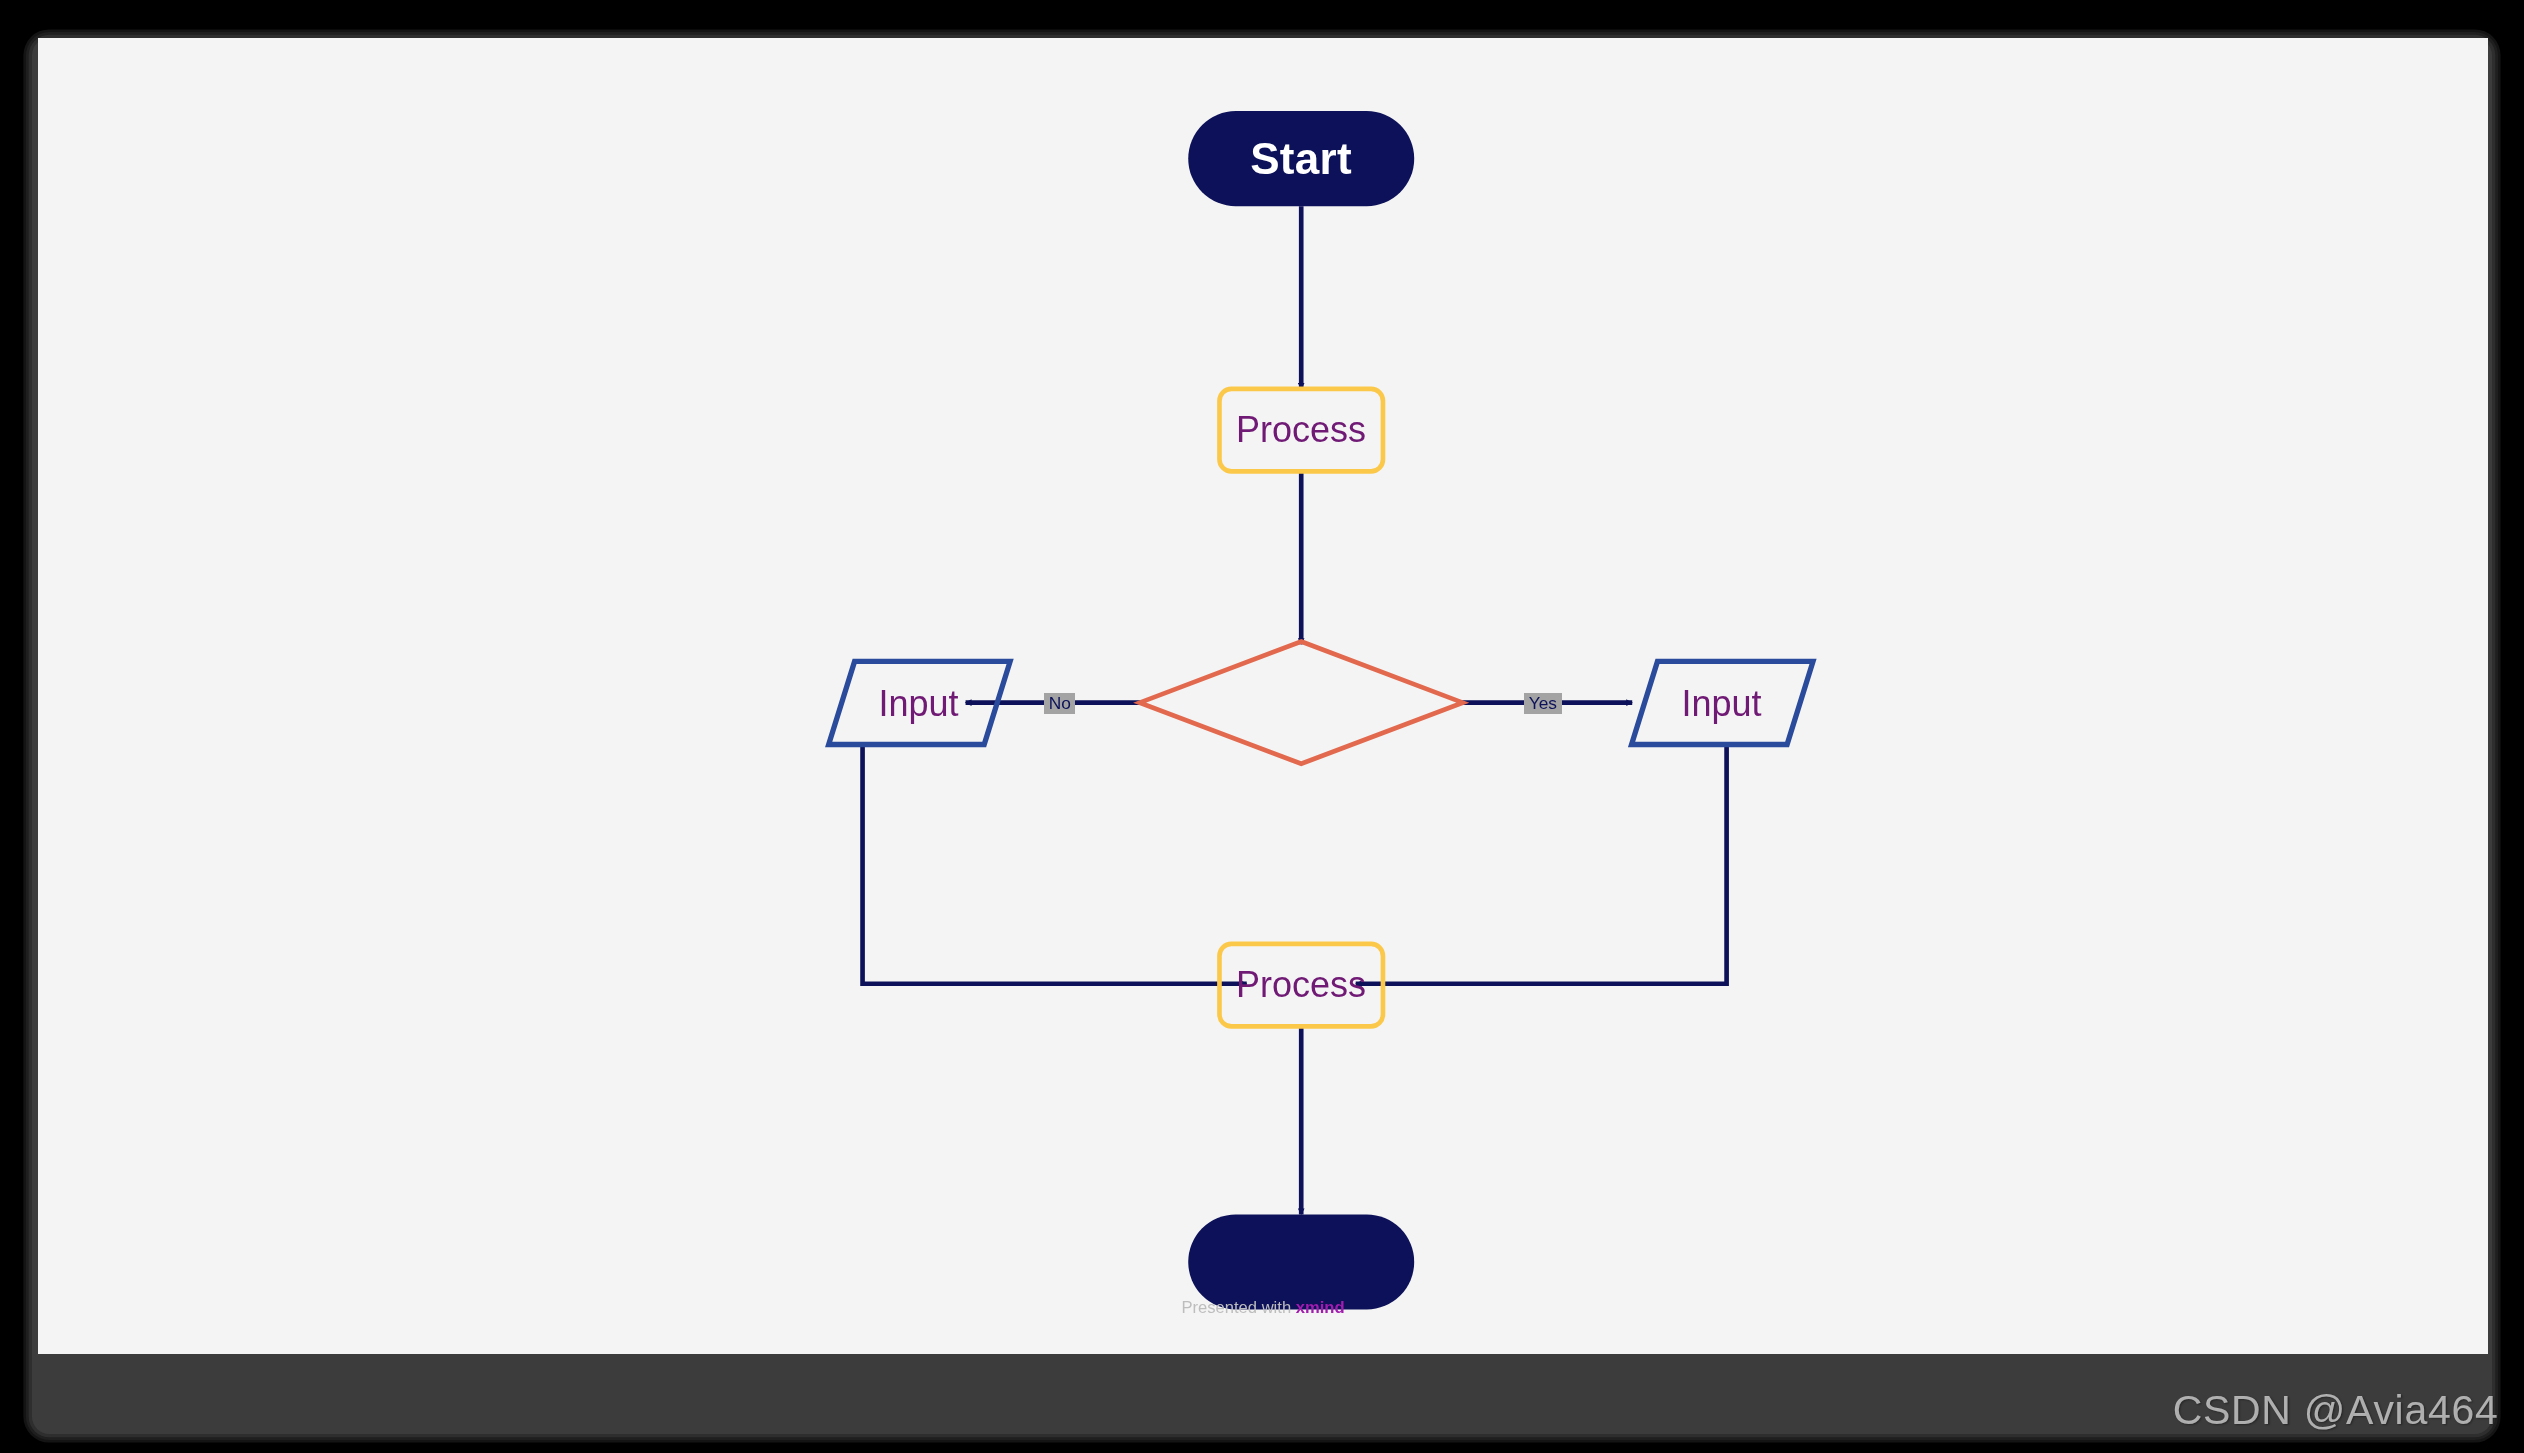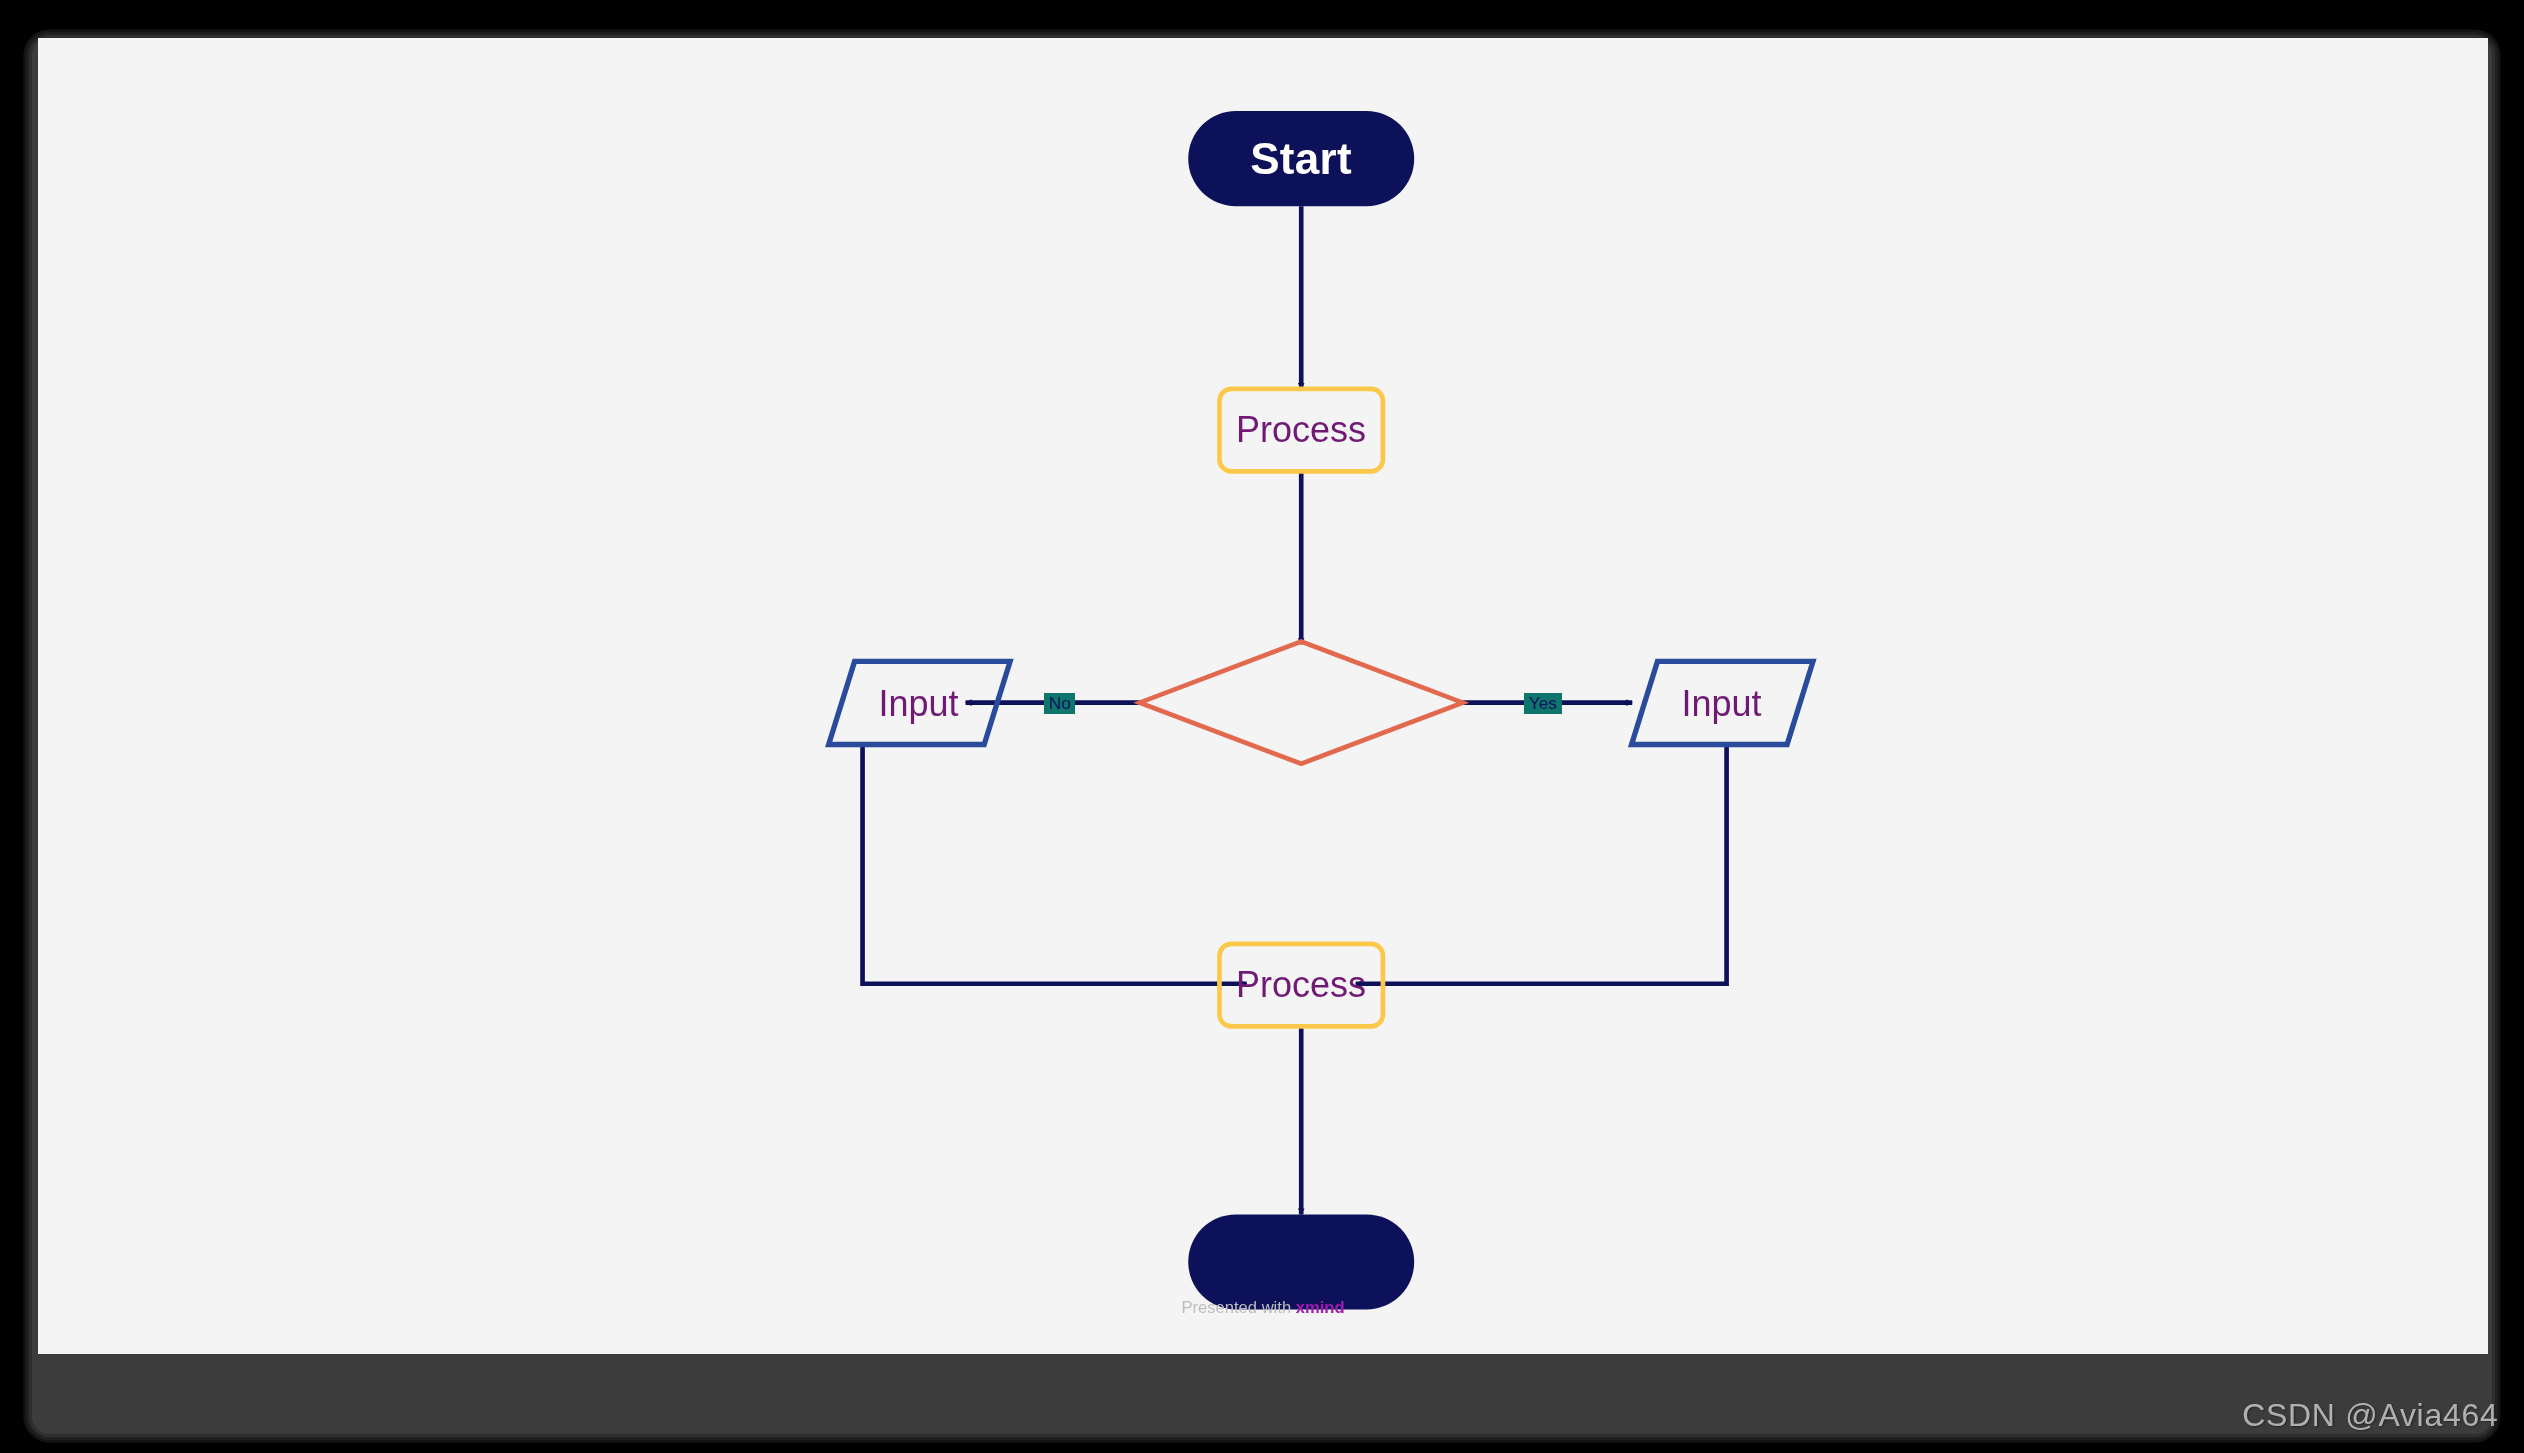--- a/index.html
+++ b/index.html
@@ -81,21 +81,21 @@
   .input-label {
     color: #701a75;
     font-weight: normal;
     font-size: 36px;
   }
 
   .edge-label {
     position: absolute;
     color: #0c1159;
     font-size: 17.3px;
-    background: #0f766e;
+    background: #a3a3a3;
     padding: 0 4.7px;
     white-space: nowrap;
     pointer-events: none;
   }
 
   
   #xmind-credit {
     position: absolute;
     left: 0;
     top: 1260px;
@@ -108,21 +108,21 @@
   #xmind-credit .brand {
     font-weight: bold;
     color: #a21caf;
   }
 
   
   #csdn-watermark {
     position: absolute;
     right: 26.6px;
     bottom: 18.6px;
-    font-size: 32px;
+    font-size: 41px;
     color: rgba(255,255,255,0.62);
     text-shadow: 1.3px 1.3px 2px rgba(0,0,0,0.35);
     white-space: nowrap;
     letter-spacing: 0.7px;
     pointer-events: none;
   }
 </style>
 </head>
 <body>
 

